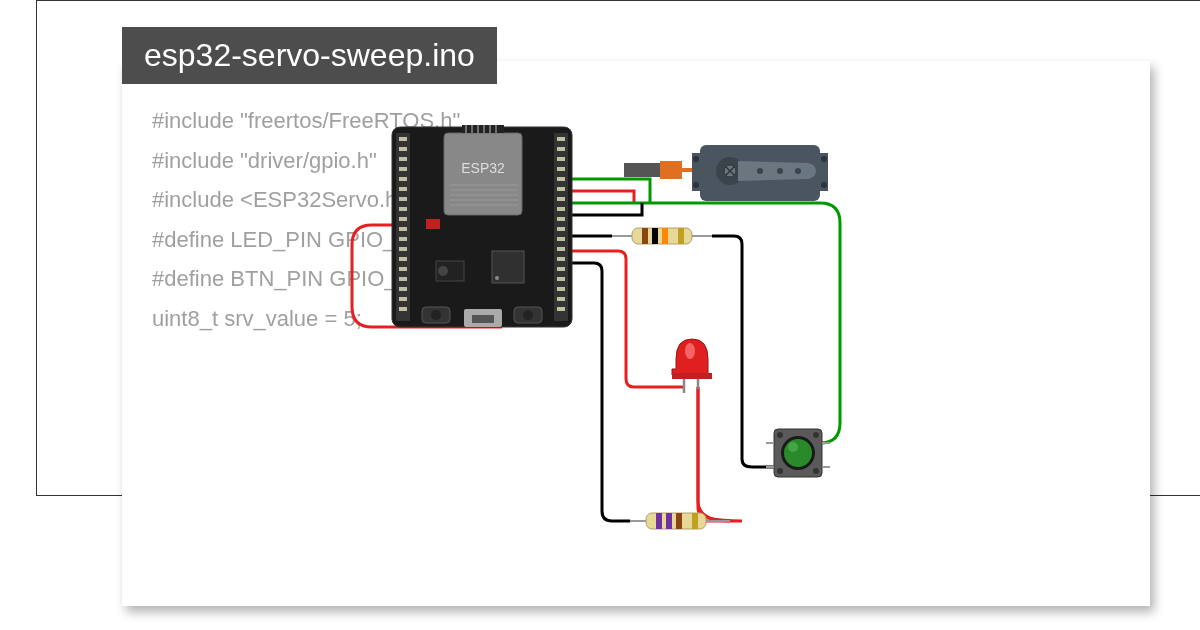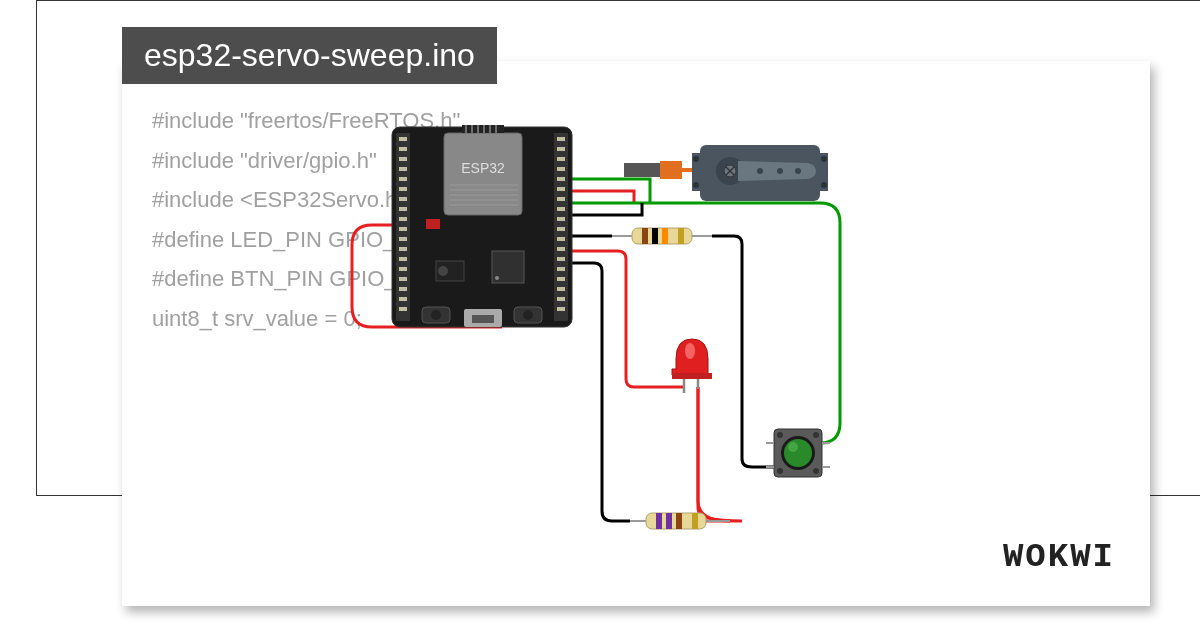--- a/index.html
+++ b/index.html
@@ -89,21 +89,21 @@
       <div class="code-line">#include "freertos/FreeRTOS.h"</div>
       <div class="code-line">#include "driver/gpio.h"</div>
       <div class="code-line">#include &lt;ESP32Servo.h&gt;</div>
       <div class="code-line"></div>
       <div class="code-line"></div>
       <div class="code-line">#define LED_PIN GPIO_NUM_2</div>
       <div class="code-line">#define BTN_PIN GPIO_NUM_4</div>
       <div class="code-line"></div>
       <div class="code-line"></div>
       <div class="code-line"></div>
-      <div class="code-line">uint8_t srv_value = 0;</div>
+      <div class="code-line">uint8_t srv_value = 5;</div>
     </div>
 
     <svg class="circuit" viewBox="0 0 700 440">
 
       <path d="M 50 114 L 30 114 Q 10 114 10 134 L 10 196 Q 10 216 30 216 L 160 216" stroke="#e62020" stroke-width="3" fill="none"></path>
 
       <path d="M 228 80 L 292 80 L 292 92" stroke="#e62020" stroke-width="3" fill="none"></path>
 
       <path d="M 228 68 L 308 68 L 308 92" stroke="#009900" stroke-width="3" fill="none"></path>
 
@@ -273,19 +273,16 @@
         <circle cx="456" cy="342" r="14" fill="#2a8a2a"></circle>
         <circle cx="451" cy="336" r="5" fill="#50b050" opacity="0.7"></circle>
 
         <line x1="432" y1="332" x2="424" y2="332" stroke="#999" stroke-width="2"></line>
         <line x1="432" y1="356" x2="424" y2="356" stroke="#999" stroke-width="2"></line>
         <line x1="480" y1="332" x2="488" y2="332" stroke="#999" stroke-width="2"></line>
         <line x1="480" y1="356" x2="488" y2="356" stroke="#999" stroke-width="2"></line>
       </g>
     </svg>
 
-    <div class="logo">
-      <span>WOKWI</span>
-    </div>
 
   </div>
 
 </div>
 
 </body></html>

